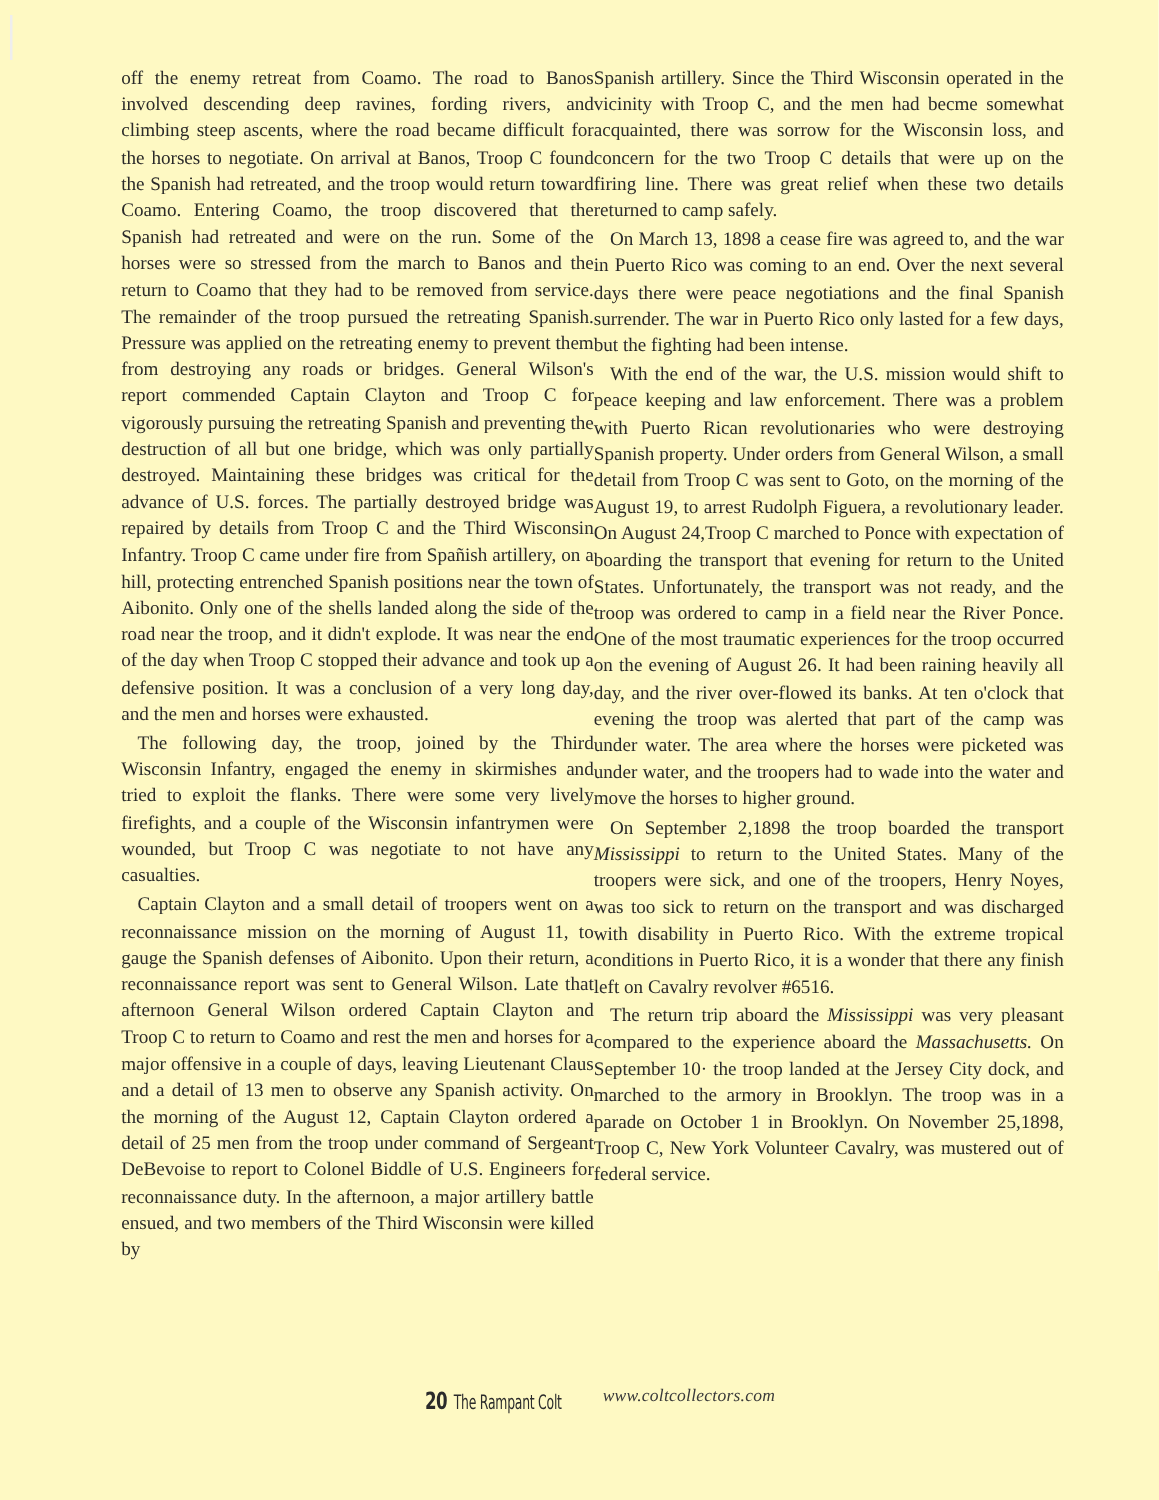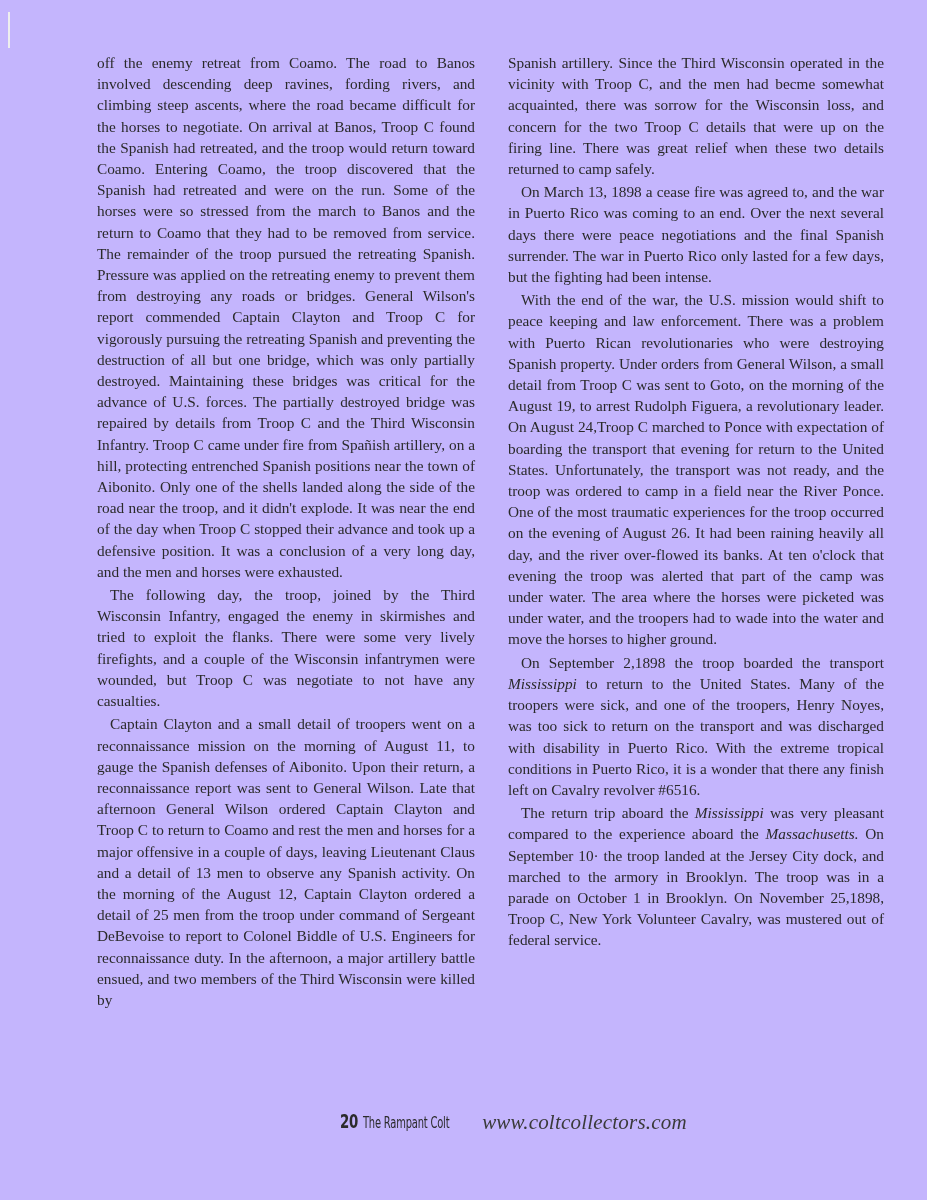--- a/index.html
+++ b/index.html
@@ -1,45 +1,45 @@
 <!DOCTYPE html>
 <html><head>
   <meta charset="utf-8">
   <style>
     html, body { margin: 0; padding: 0; background: #ffffff; }
     body { width: 927px; height: 1200px; position: relative; overflow: hidden; }
-    .page { position: absolute; left: 0; top: 0; width: 927px; height: 1200px; background: #c4b5fd; }
+    .page { position: absolute; left: 0; top: 0; width: 927px; height: 1200px; background: #fef9c3; }
     .col {
       position: absolute; top: 52px; width: 378px;
       font-family: "Liberation Serif", "DejaVu Serif", serif;
       font-size: 15.3px; line-height: 21.2px; color: #2a2a2a;
       text-align: justify; hyphens: manual;
     }
     .col.left { left: 97px; }
-    .col.right { left: 508px; width: 376px; }
+    .col.right { left: 475px; width: 376px; }
     .col p { margin: 0; text-indent: 0; }
     .col p.indent { text-indent: 13px; }
     .col p + p { margin-top: 2px; }
     .footer {
       position: absolute; top: 1110px; left: 340px; height: 24px;
       display: flex; align-items: flex-start; gap: 24px;
     }
     .footer .pageno {
       font-family: "DejaVu Sans Condensed", "DejaVu Sans", sans-serif;
       font-size: 19px; font-weight: bold; color: #2b2b2b; letter-spacing: -0.5px;
       transform: scaleX(0.78); transform-origin: left center; display: inline-block; margin-right: -4px;
     }
     .footer .mag {
       font-family: "DejaVu Sans", sans-serif; font-size: 16px; color: #2b2b2b;
       transform: scaleX(0.62); transform-origin: left center; display: inline-block; margin-right: -44px;
       letter-spacing: -0.3px;
     }
     .footer .url {
       font-family: "Liberation Serif", "DejaVu Serif", serif; font-style: italic;
-      font-size: 21px; color: #3a3a3a; letter-spacing: 0.2px;
+      font-size: 14px; color: #3a3a3a; letter-spacing: 0.2px;
     }
     .lg { display: flex; gap: 4px; align-items: baseline; }
     .scan-mark { position: absolute; left: 8px; top: 12px; width: 2px; height: 36px; background: #eeeeee; }
   </style>
 </head>
 <body>
 
 <div class="page">
   <div class="scan-mark"></div>
 

